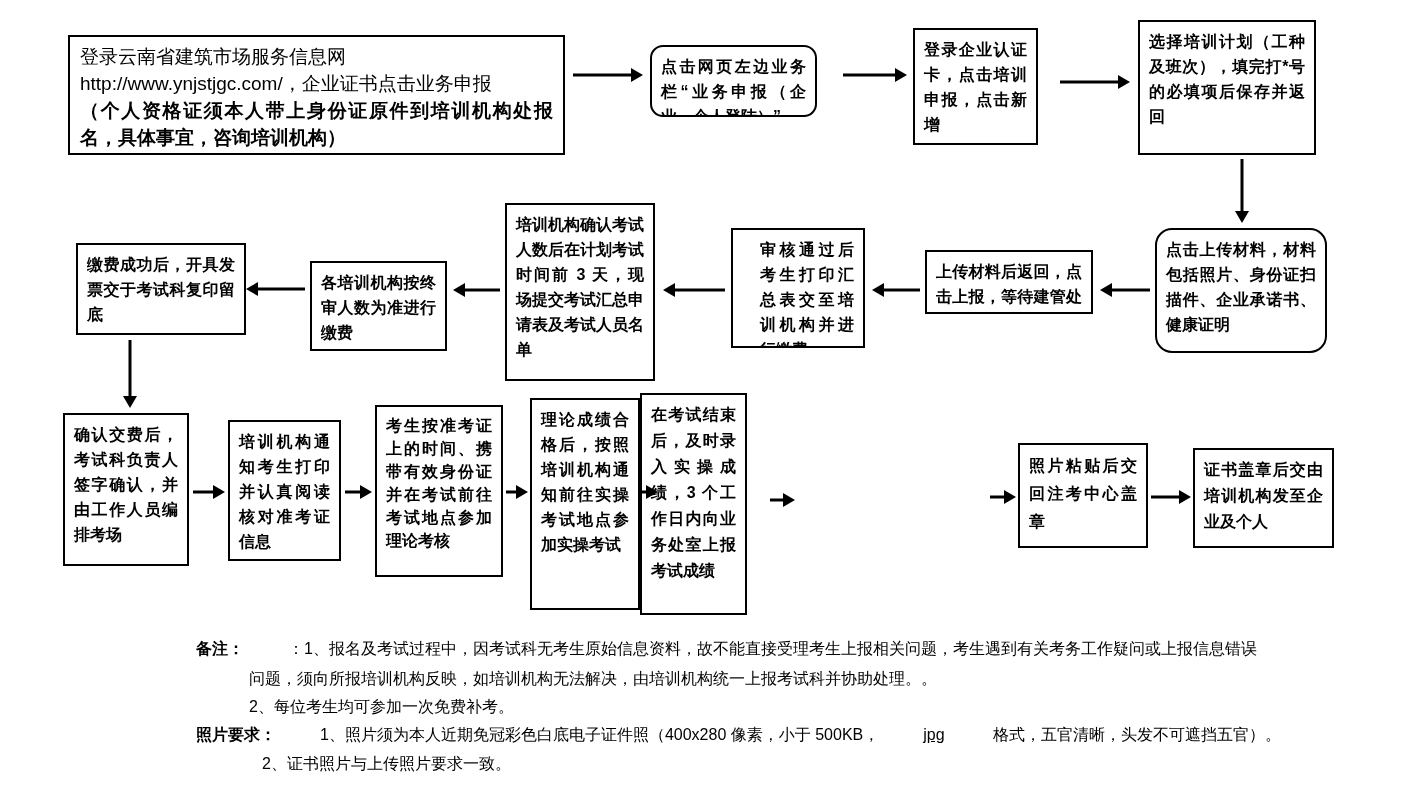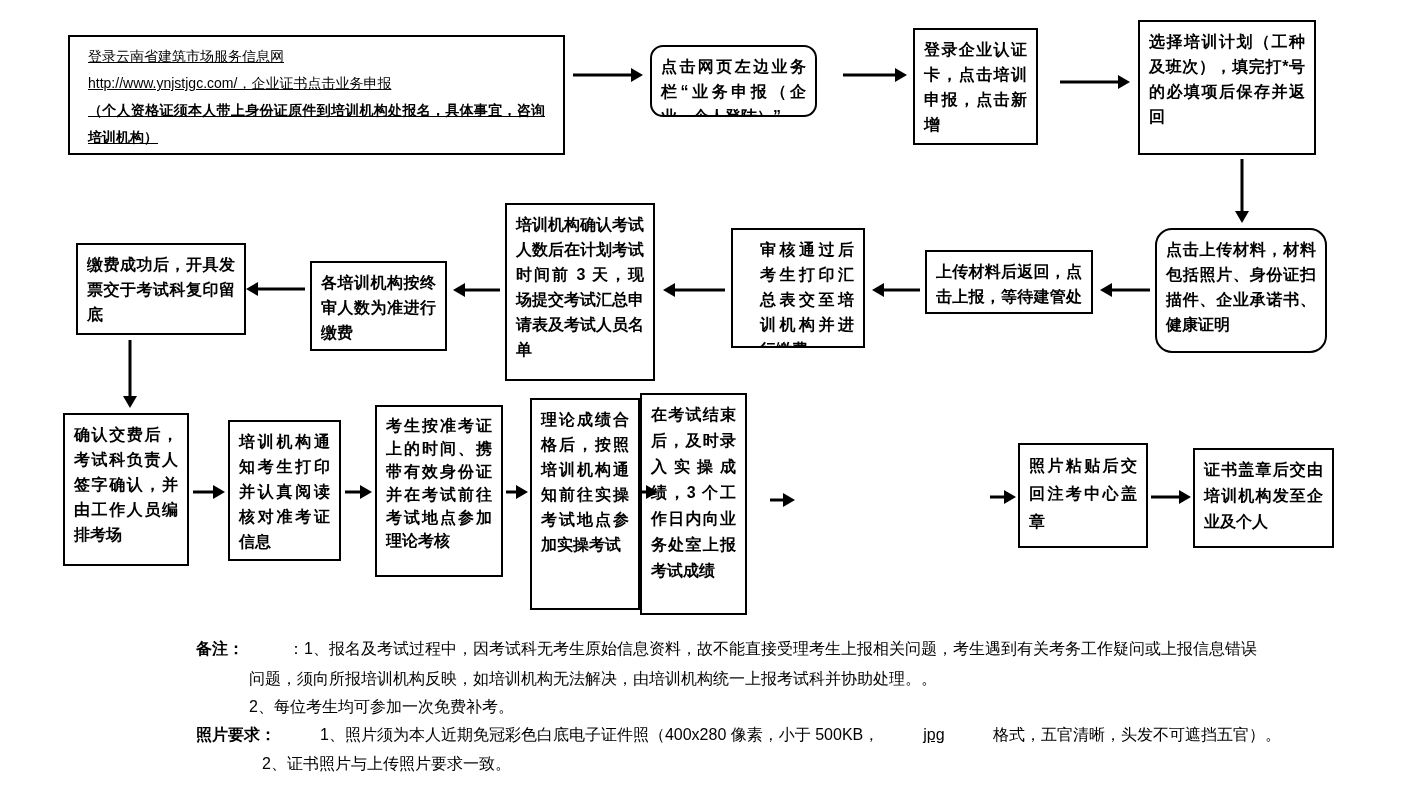--- a/index.html
+++ b/index.html
@@ -18,21 +18,21 @@
     background:#fff;
     padding:7px 9px;
     font-size:16px;
     font-weight:700;
     line-height:25px;
     text-align:justify;
     overflow:hidden;
   }
   .box span { display:block; }
   .box .pre { white-space:pre-line; }
-  .box1 { font-weight:400; font-size:14px; line-height:27px; padding:6px 18px;text-decoration:underline; }
+  .box1 { font-weight:400; font-size:19px; line-height:27px; padding:6px 10px; }
   .box1 .b { font-weight:700; }
 
   
   .arr { position:absolute; }
   .arr-h { height:16px; }
   .arr-r::before { content:""; position:absolute; left:0; right:10px; top:50%; height:3px; transform:translateY(-50%); background:#000; }
   .arr-r::after  { content:""; position:absolute; right:0; top:50%; transform:translateY(-50%); width:0; height:0;
                    border-left:12px solid #000; border-top:7px solid transparent; border-bottom:7px solid transparent; }
   .arr-l::before { content:""; position:absolute; left:10px; right:0; top:50%; height:3px; transform:translateY(-50%); background:#000; }
   .arr-l::after  { content:""; position:absolute; left:0; top:50%; transform:translateY(-50%); width:0; height:0;

